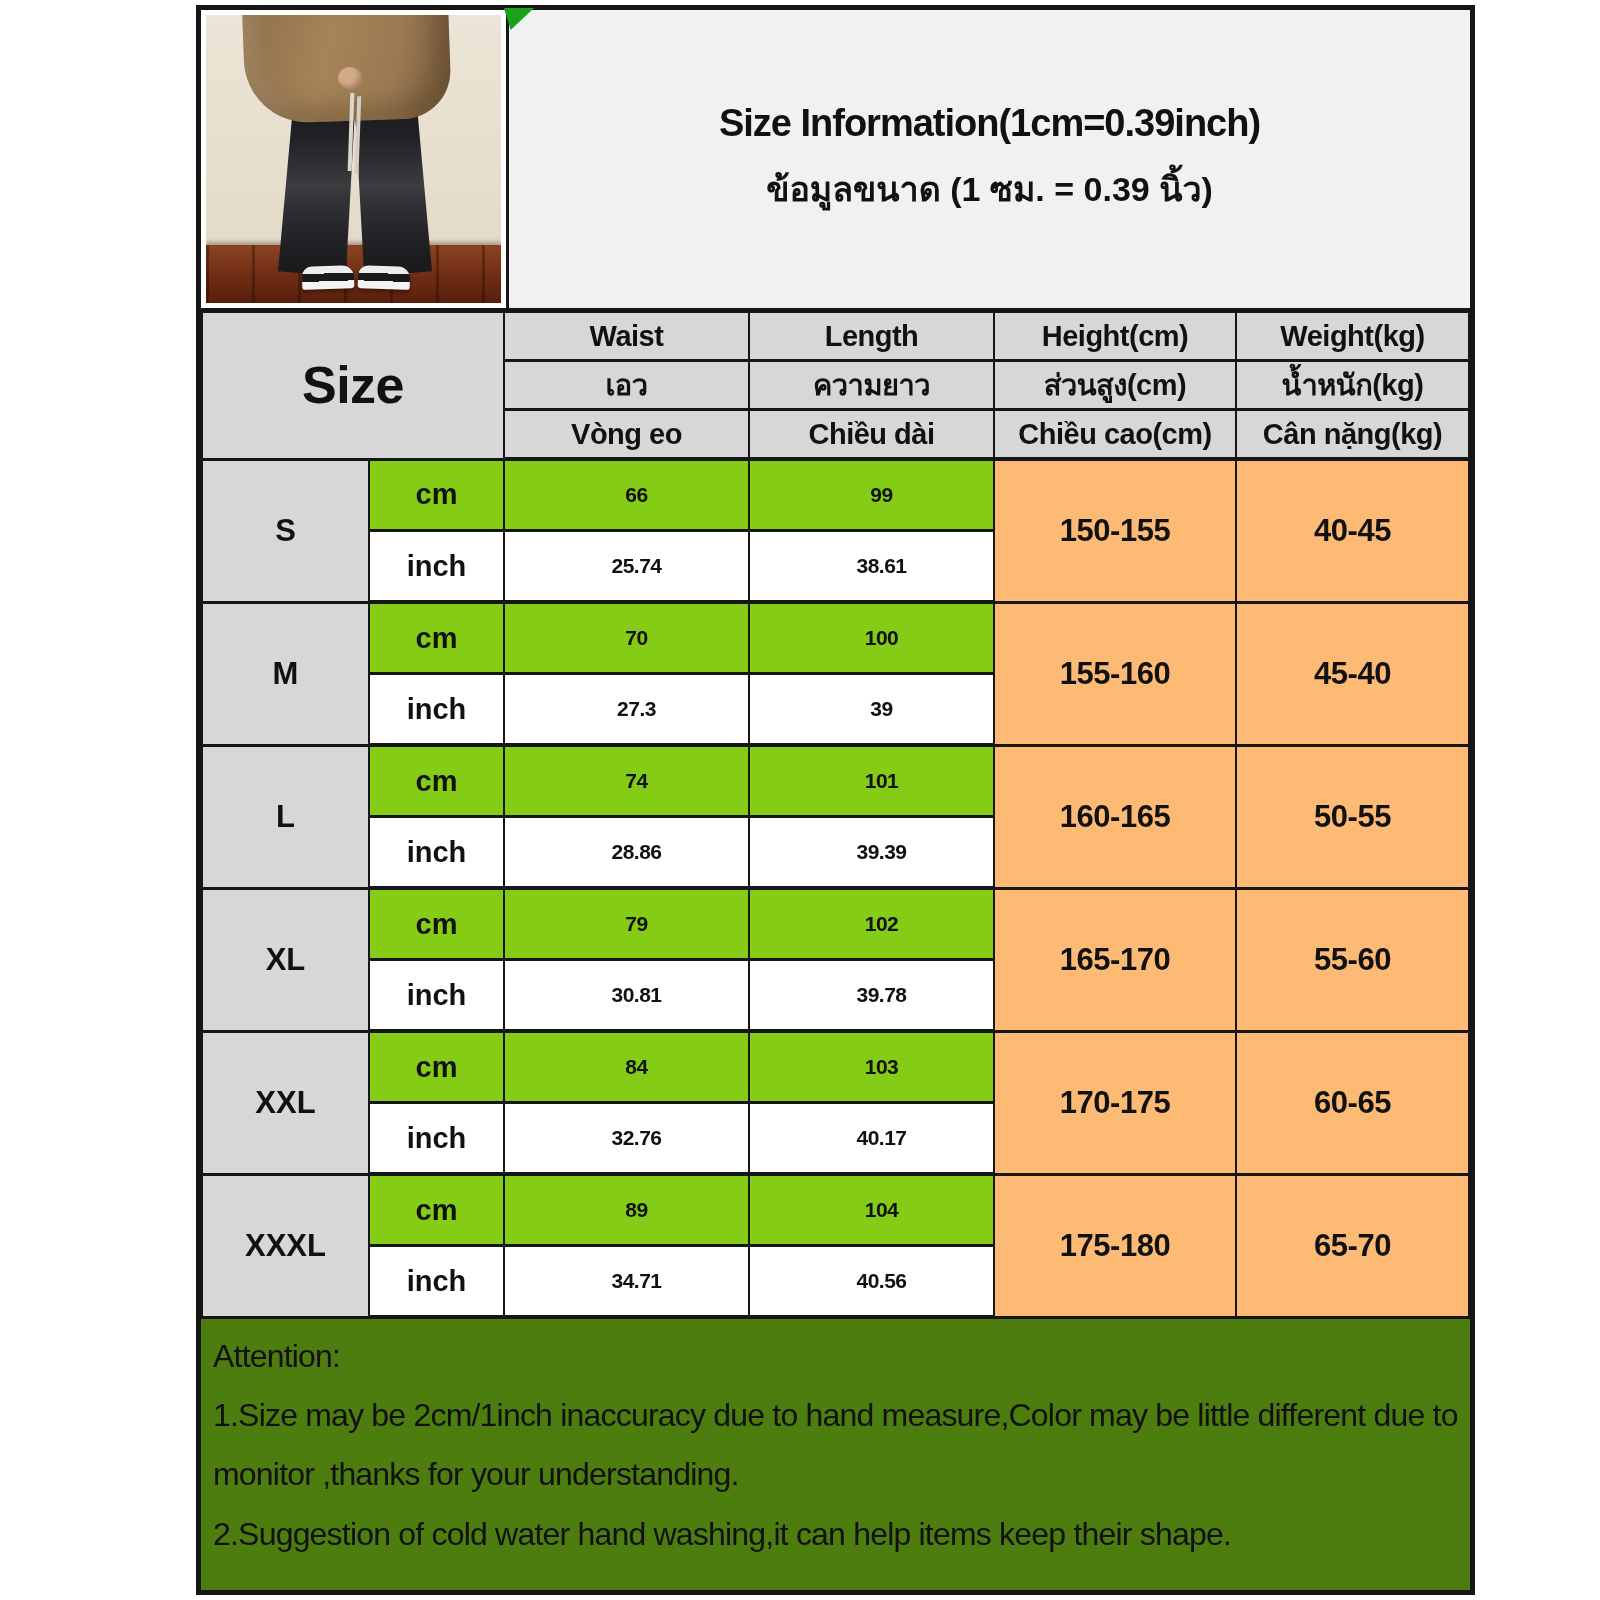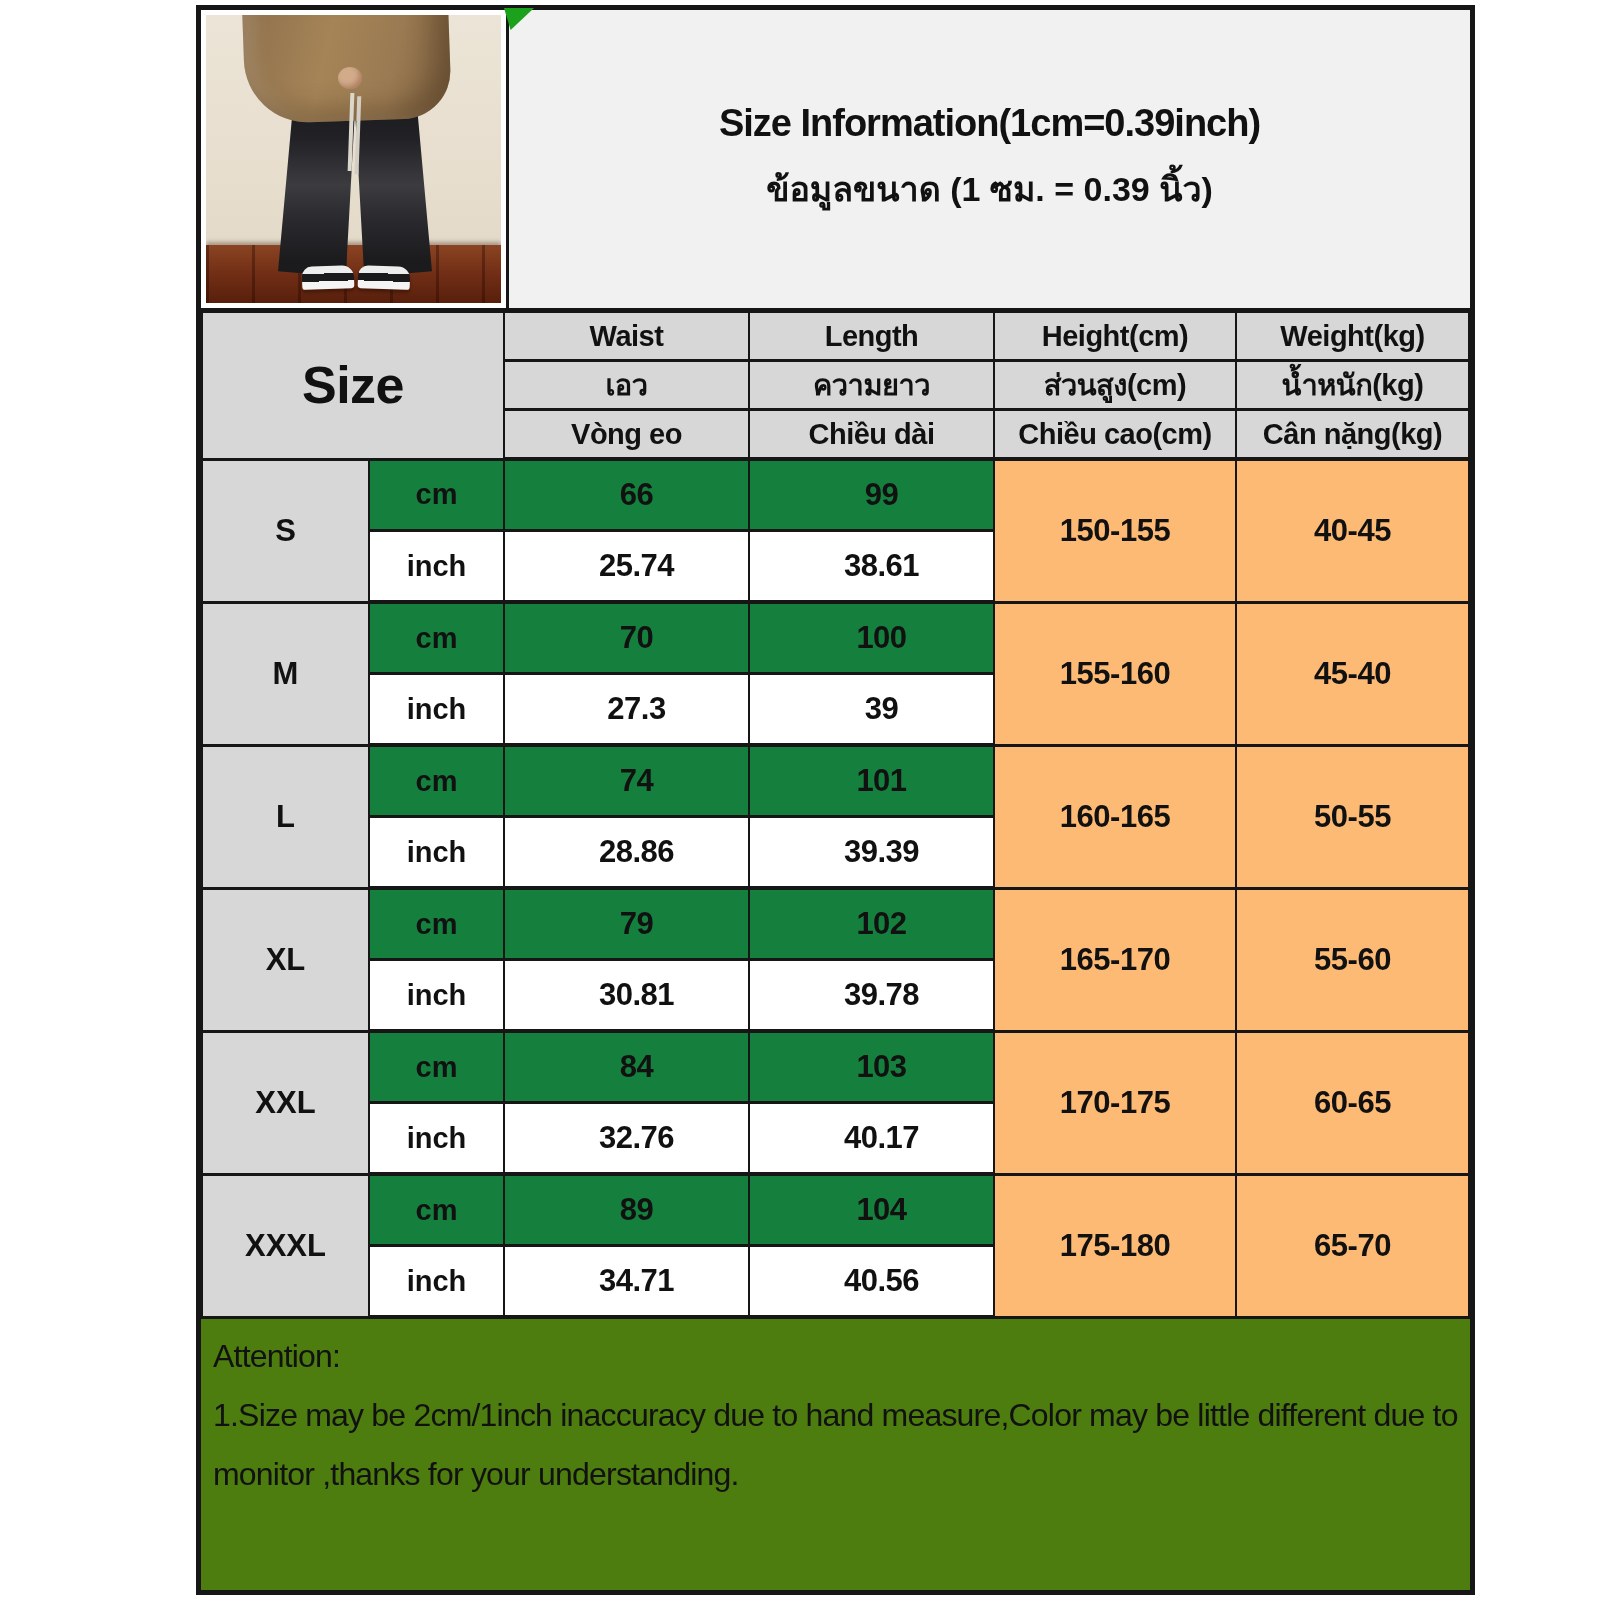--- a/index.html
+++ b/index.html
@@ -41,23 +41,23 @@
   .title-vi{font-size:36px;letter-spacing:-1px;}
   
   table.size-table{flex:none;border-collapse:collapse;table-layout:fixed;width:100%;}
   .size-table td{border:2px solid #161616;border-top-width:3px;border-bottom-width:3px;
     text-align:center;vertical-align:middle;padding:0;font-weight:bold;overflow:hidden;}
   .hr td{height:46px;font-size:29px;background:#d7d7d7;letter-spacing:-0.5px;}
   td.size-head{font-size:52px;background:#d7d7d7;}
   .dr td{height:68px;}
   td.size-label{background:#d7d7d7;font-size:31px;}
   td.unit{font-size:29px;}
-  td.cm-bg{background:#15803d;}
+  td.cm-bg{background:#84cc16;}
   td.in-bg{background:#ffffff;}
-  td.val{font-size:31px;letter-spacing:-0.5px;padding-left:20px;}
+  td.val{font-size:21px;letter-spacing:-0.5px;padding-left:20px;}
   td.range{background:#fdba74;font-size:31px;letter-spacing:-0.5px;}
   .grp td{border-bottom-width:4px;}
   
   .attention{flex:1;background:#4d7c0f;padding:8px 12px 0 12px;font-size:32px;font-weight:400;
     line-height:1.85;letter-spacing:-0.8px;}
 </style>
 </head>
 <body>
 
 <div class="sheet">
@@ -193,15 +193,16 @@
         <td class="unit in-bg">inch</td>
         <td class="val in-bg">34.71</td>
         <td class="val in-bg">40.56</td>
       </tr>
     </tbody>
   </table>
 
   <div class="attention">
     <div>Attention:</div>
     <div>1.Size may be 2cm/1inch inaccuracy due to hand measure,Color may be little different due to monitor ,thanks for your understanding.</div>
+    <div>2.Suggestion of cold water hand washing,it can help items keep their shape.</div>
   </div>
 
 </div>
 
 </body></html>

